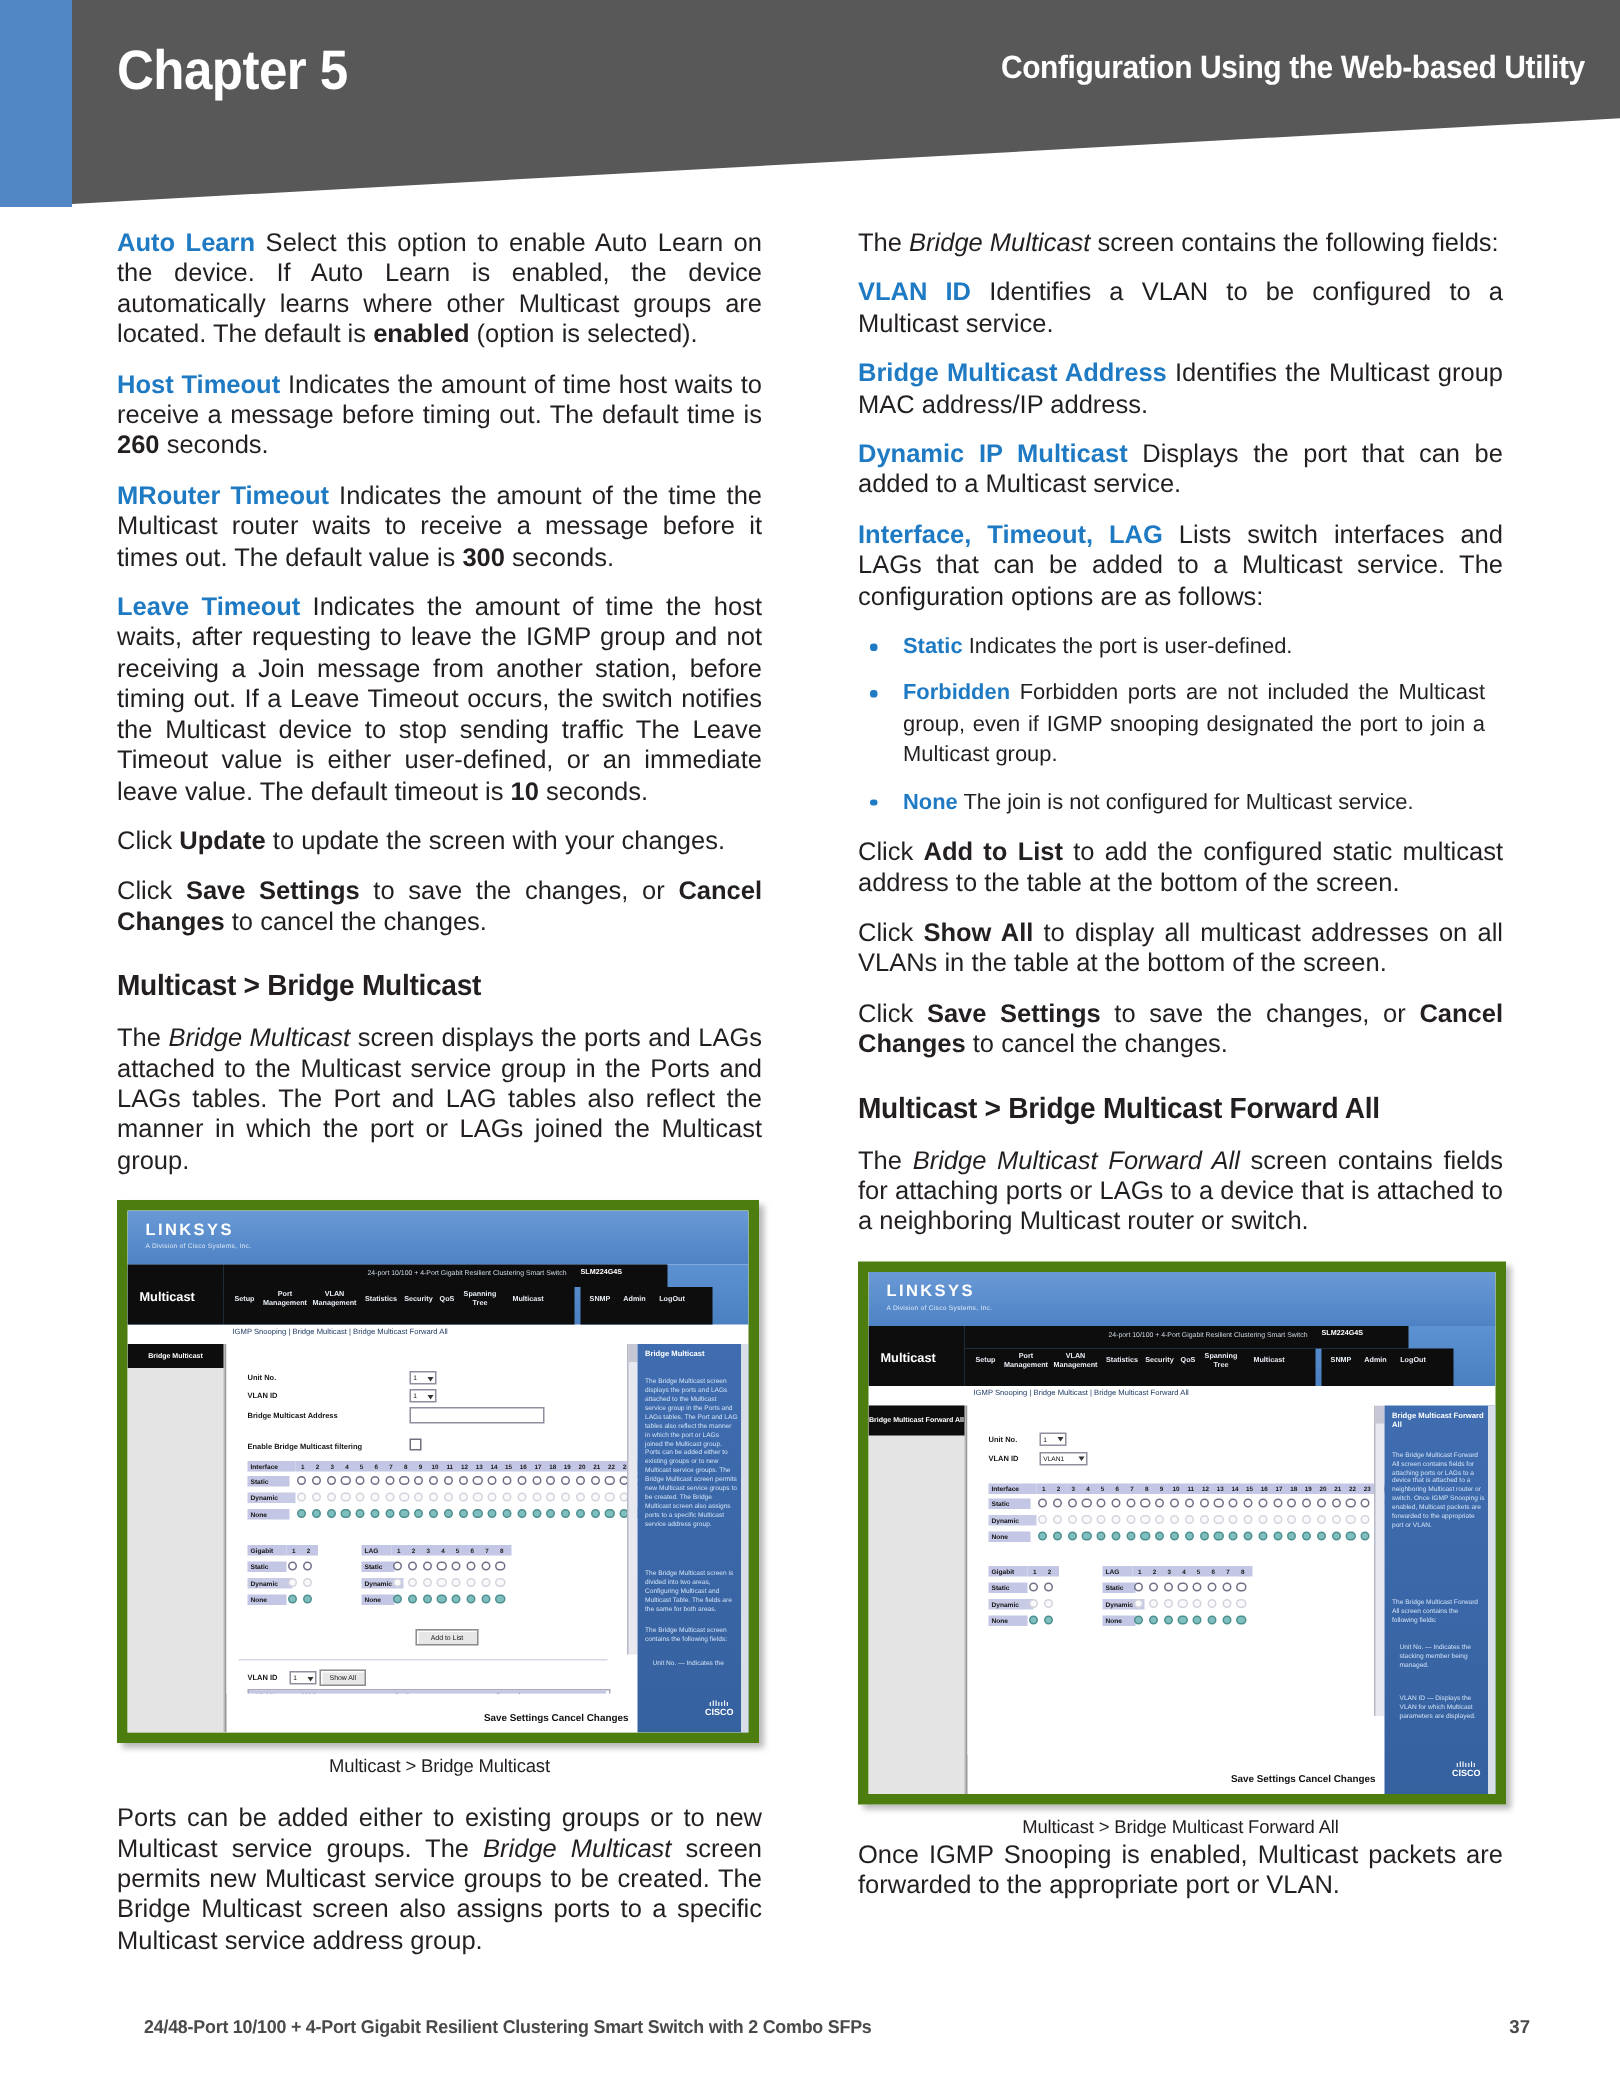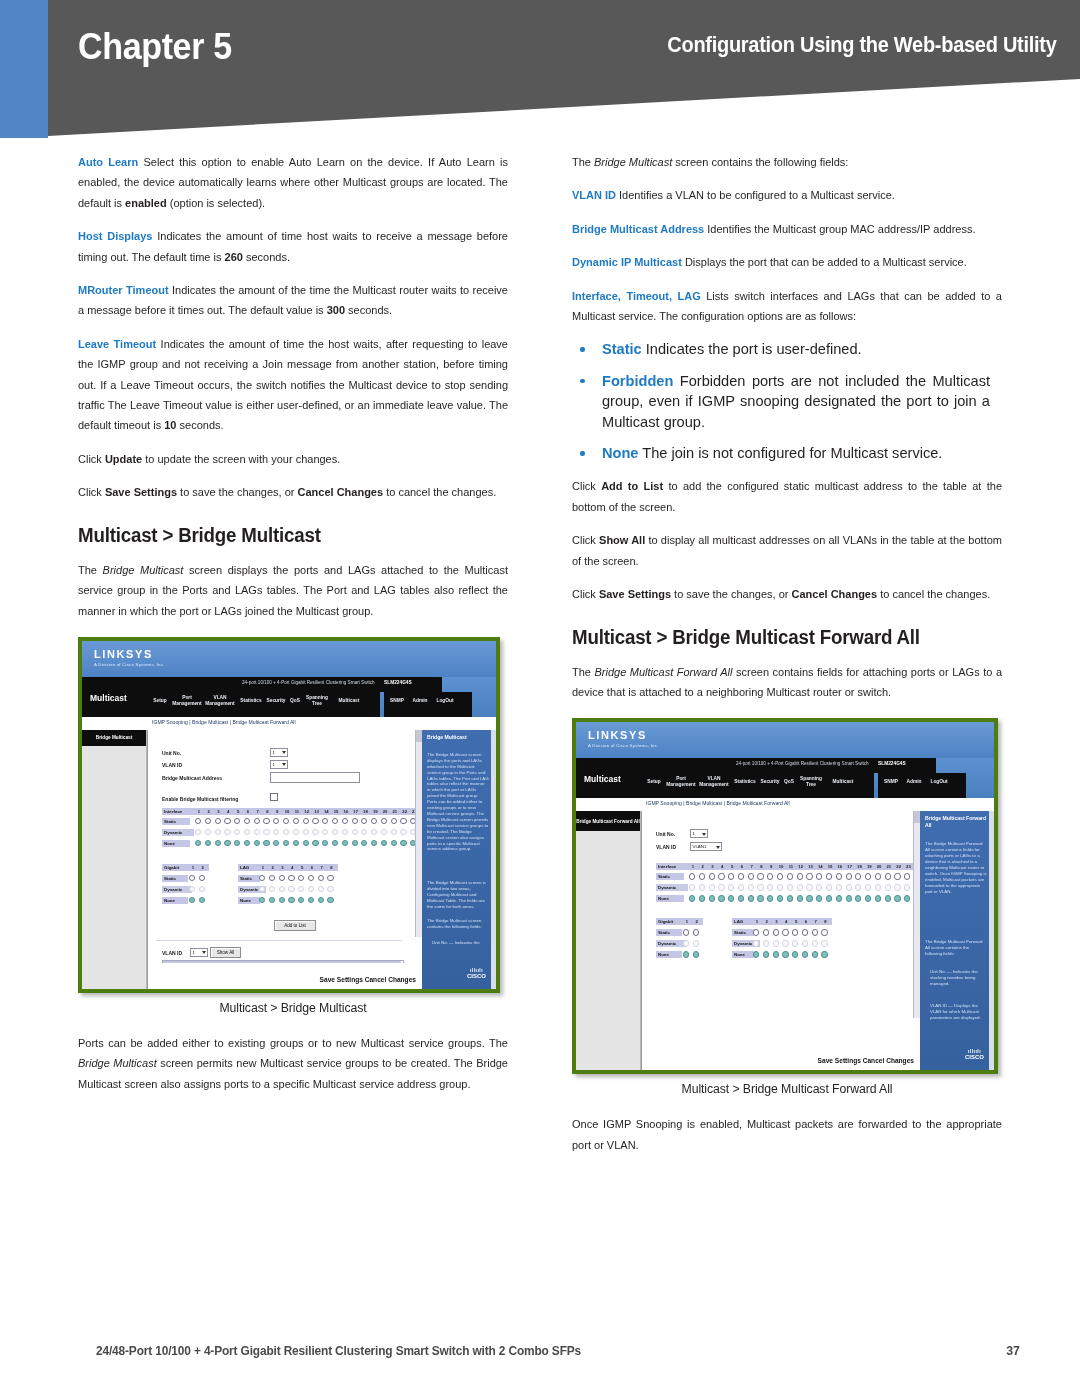--- a/index.html
+++ b/index.html
@@ -35,21 +35,21 @@
     white-space:nowrap;
   }
 
   
   .col{position:absolute;top:152px;width:430px;}
   .col-left{left:78px;}
   .col-right{left:572px;}
 
   p.para{
     margin:0 0 13px 0;
-    font-size:11px;
+    font-size:17px;
     line-height:20.4px;
     text-align:justify;
     text-justify:inter-word;
     color:#231f20;
   }
   p.para:last-child{margin-bottom:0;}
   .term{color:#1f7ac4;font-weight:bold;}
   .bold{font-weight:bold;}
   .ital{font-style:italic;}
 
@@ -85,21 +85,21 @@
     text-align:center;
     font-size:12.3px;
     color:#231f20;
     margin-top:8px;
     letter-spacing:-0.1px;
   }
   .shot{
     position:relative;
     width:414px;height:348px;
     background:#ffffff;
-    border:4px solid #4d7c0f;
+    border:7px solid #4d7c0f;
     box-shadow:3px 3px 4px rgba(0,0,0,0.28);
     overflow:hidden;
     font-family:"Liberation Sans", sans-serif;
   }
   .shot.sec{width:418px;height:348px;}
 
   .s-logobar{position:absolute;left:0;top:0;width:100%;height:36px;background:#5a8fd0;
     background:linear-gradient(180deg,#6a9ad6 0%,#4d82c4 100%);}
   .s-logo{position:absolute;left:12px;top:7px;color:#fff;font-weight:bold;font-size:11px;
     letter-spacing:1.6px;}
@@ -182,21 +182,21 @@
   <div class="hdr-right">Configuration Using the Web-based Utility</div>
 </div>
 
 <div class="col col-left">
 
   <p class="para">
     <span class="term">Auto Learn</span><span>  Select this option to enable Auto Learn on the device. If Auto Learn is enabled, the device automatically learns where other Multicast groups are located. The default is </span><span class="bold">enabled</span><span> (option is selected).</span>
   </p>
 
   <p class="para">
-    <span class="term">Host Displays</span><span>  Indicates the amount of time host waits to receive a message before timing out. The default time is </span><span class="bold">260</span><span> seconds.</span>
+    <span class="term">Host Timeout</span><span>  Indicates the amount of time host waits to receive a message before timing out. The default time is </span><span class="bold">260</span><span> seconds.</span>
   </p>
 
   <p class="para">
     <span class="term">MRouter Timeout</span><span>  Indicates the amount of the time the Multicast router waits to receive a message before it times out. The default value is </span><span class="bold">300</span><span> seconds.</span>
   </p>
 
   <p class="para">
     <span class="term">Leave Timeout</span><span>  Indicates the amount of time the host waits, after requesting to leave the IGMP group and not receiving a Join message from another station, before timing out. If a Leave Timeout occurs, the switch notifies the Multicast device to stop sending traffic The Leave Timeout value is either user-defined, or an immediate leave value. The default timeout is </span><span class="bold">10</span><span> seconds.</span>
   </p>
 
@@ -780,19 +780,19 @@
         <div class="s-cisco">
           <span class="bars">ıllıılı</span>
           <span>CISCO</span>
         </div>
         <div class="s-rscroll"></div>
       </div>
     </div>
     <div class="fig-cap">Multicast &gt; Bridge Multicast Forward All</div>
   </div>
 
-  <p class="para" style="margin-top:18px;">Once IGMP Snooping is enabled, Multicast packets are forwarded to the appropriate port or VLAN.</p>
+  <p class="para" style="margin-top:2px;">Once IGMP Snooping is enabled, Multicast packets are forwarded to the appropriate port or VLAN.</p>
 </div>
 
 <div class="footer">
   <div class="footer-left">24/48-Port 10/100 + 4-Port Gigabit Resilient Clustering Smart Switch with 2 Combo SFPs</div>
   <div class="footer-right">37</div>
 </div>
 
 </body></html>

